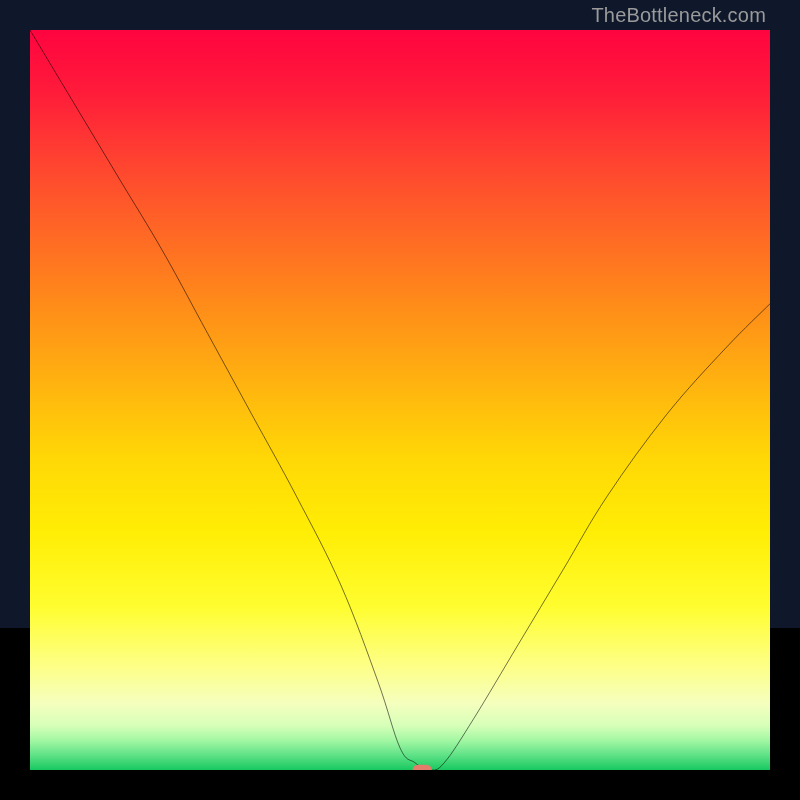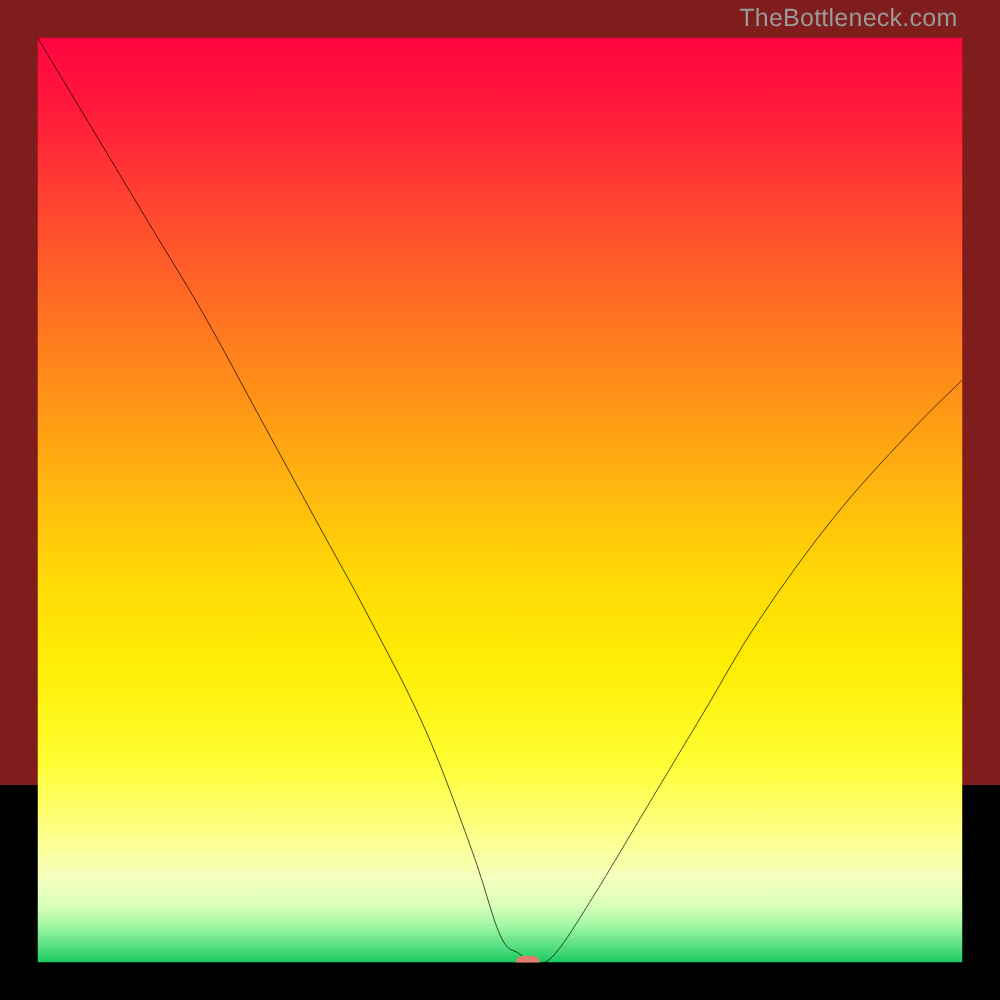--- a/index.html
+++ b/index.html
@@ -9,21 +9,21 @@
     height: 800px;
     background: #000;
     overflow: hidden;
   }
   .frame {
     position: absolute;
     top: 0;
     left: 0;
     width: 800px;
     height: 628px;
-    background: #7f1d1d;
+    background: #0f172a;
   }
   .plot-area {
     position: absolute;
     top: 30px;
     left: 30px;
     width: 740px;
     height: 740px;
     overflow: hidden;
   }
   .gradient {

